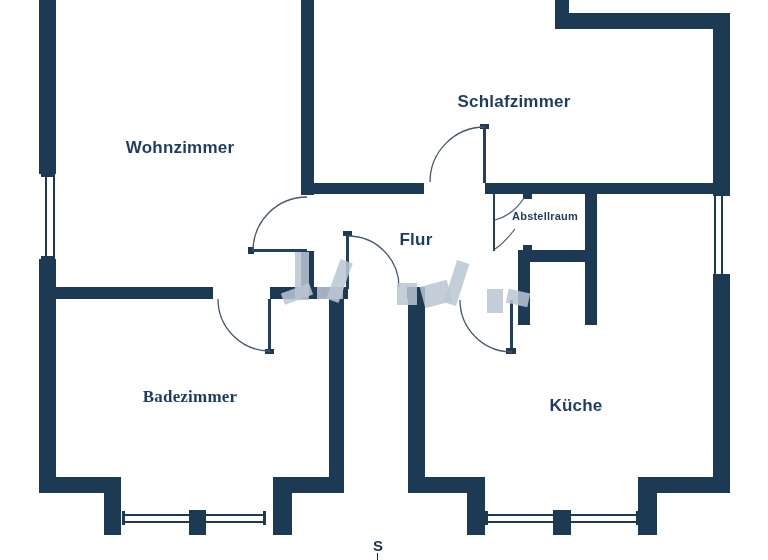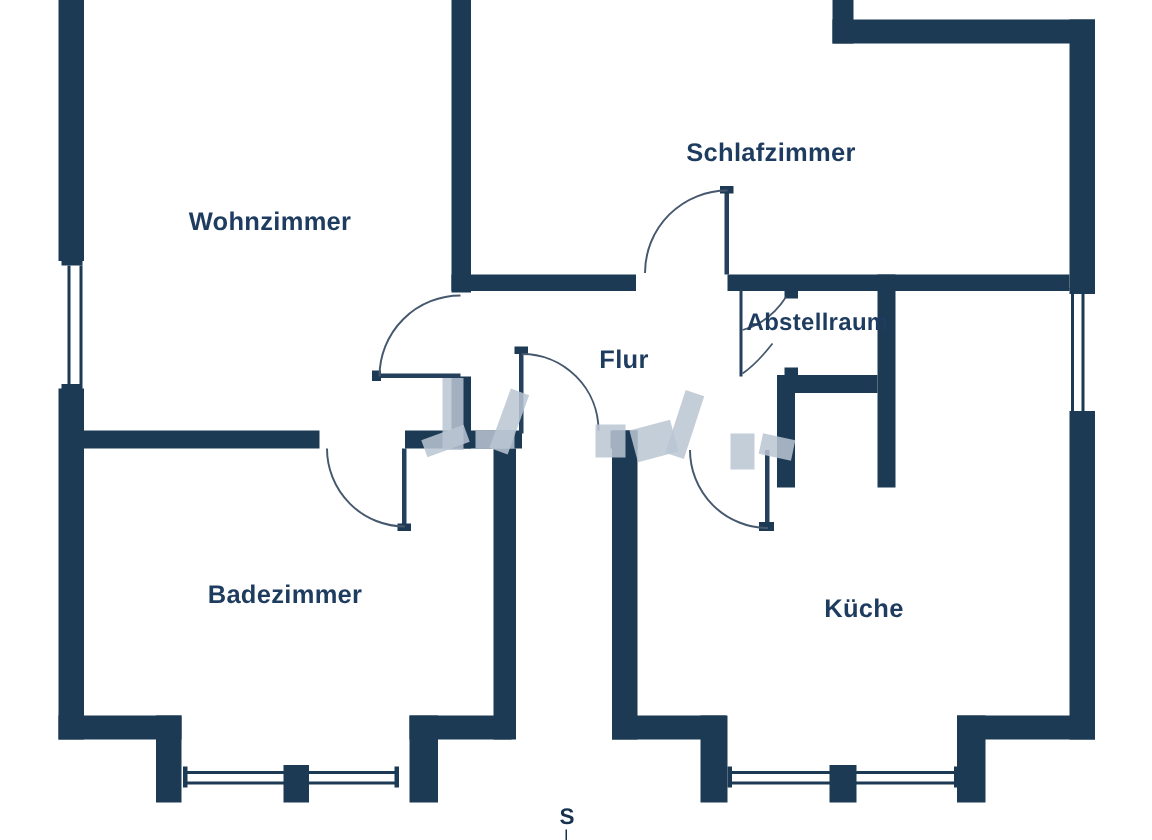--- a/index.html
+++ b/index.html
@@ -4,21 +4,21 @@
 <style>
   html,body{margin:0;padding:0;background:#ffffff;}
   #plan{position:relative;width:768px;height:560px;background:#fff;overflow:hidden;
         font-family:"Liberation Sans",sans-serif;}
   .wall{position:absolute;background:#1d3a55;}
   .wline{position:absolute;background:#1d3a55;}
   .leaf{position:absolute;background:#24405c;}
   .cap{position:absolute;background:#1d3a55;}
   .room-label{position:absolute;transform:translate(-50%,-50%);color:#1e3c5f;
         font-weight:700;font-size:17px;letter-spacing:.2px;white-space:nowrap;}
-  .small-label{font-size:16px;}
+  .small-label{font-size:11px;}
   .wm{position:absolute;background:#bac5d2;opacity:.85;}
   #arcs{position:absolute;left:0;top:0;}
   #compass-s{position:absolute;transform:translate(-50%,-50%);color:#16324d;
         font-weight:700;font-size:15px;}
   .needle{position:absolute;background:#16324d;}
 </style>
 </head>
 <body>
 
 <div id="plan">
@@ -103,19 +103,19 @@
   <div class="wm" style="left:397px;top:283px;width:20px;height:22px;"></div>
   <div class="wm" style="left:422px;top:283px;width:28px;height:22px;transform:rotate(-15deg);"></div>
   <div class="wm" style="left:450px;top:261px;width:13px;height:44px;transform:rotate(18deg);"></div>
   <div class="wm" style="left:487px;top:289px;width:16px;height:24px;"></div>
   <div class="wm" style="left:507px;top:291px;width:22px;height:14px;transform:rotate(12deg);"></div>
 
   <div class="room-label" style="left:514px;top:102px;">Schlafzimmer</div>
   <div class="room-label" style="left:180px;top:148px;">Wohnzimmer</div>
   <div class="room-label small-label" style="left:545px;top:216px;">Abstellraum</div>
   <div class="room-label" style="left:416px;top:240px;">Flur</div>
-  <div class="room-label" style="left:190px;top:397px;">Badezimmer</div>
+  <div class="room-label" style="left:190px;top:397px;font-family:Liberation Serif, serif;">Badezimmer</div>
   <div class="room-label" style="left:576px;top:406px;">Küche</div>
 
   <div id="compass-s" style="left:378px;top:545px;">S</div>
   <div class="needle" style="left:377px;top:553px;width:1px;height:7px;"></div>
 
 </div>
 
 </body></html>

